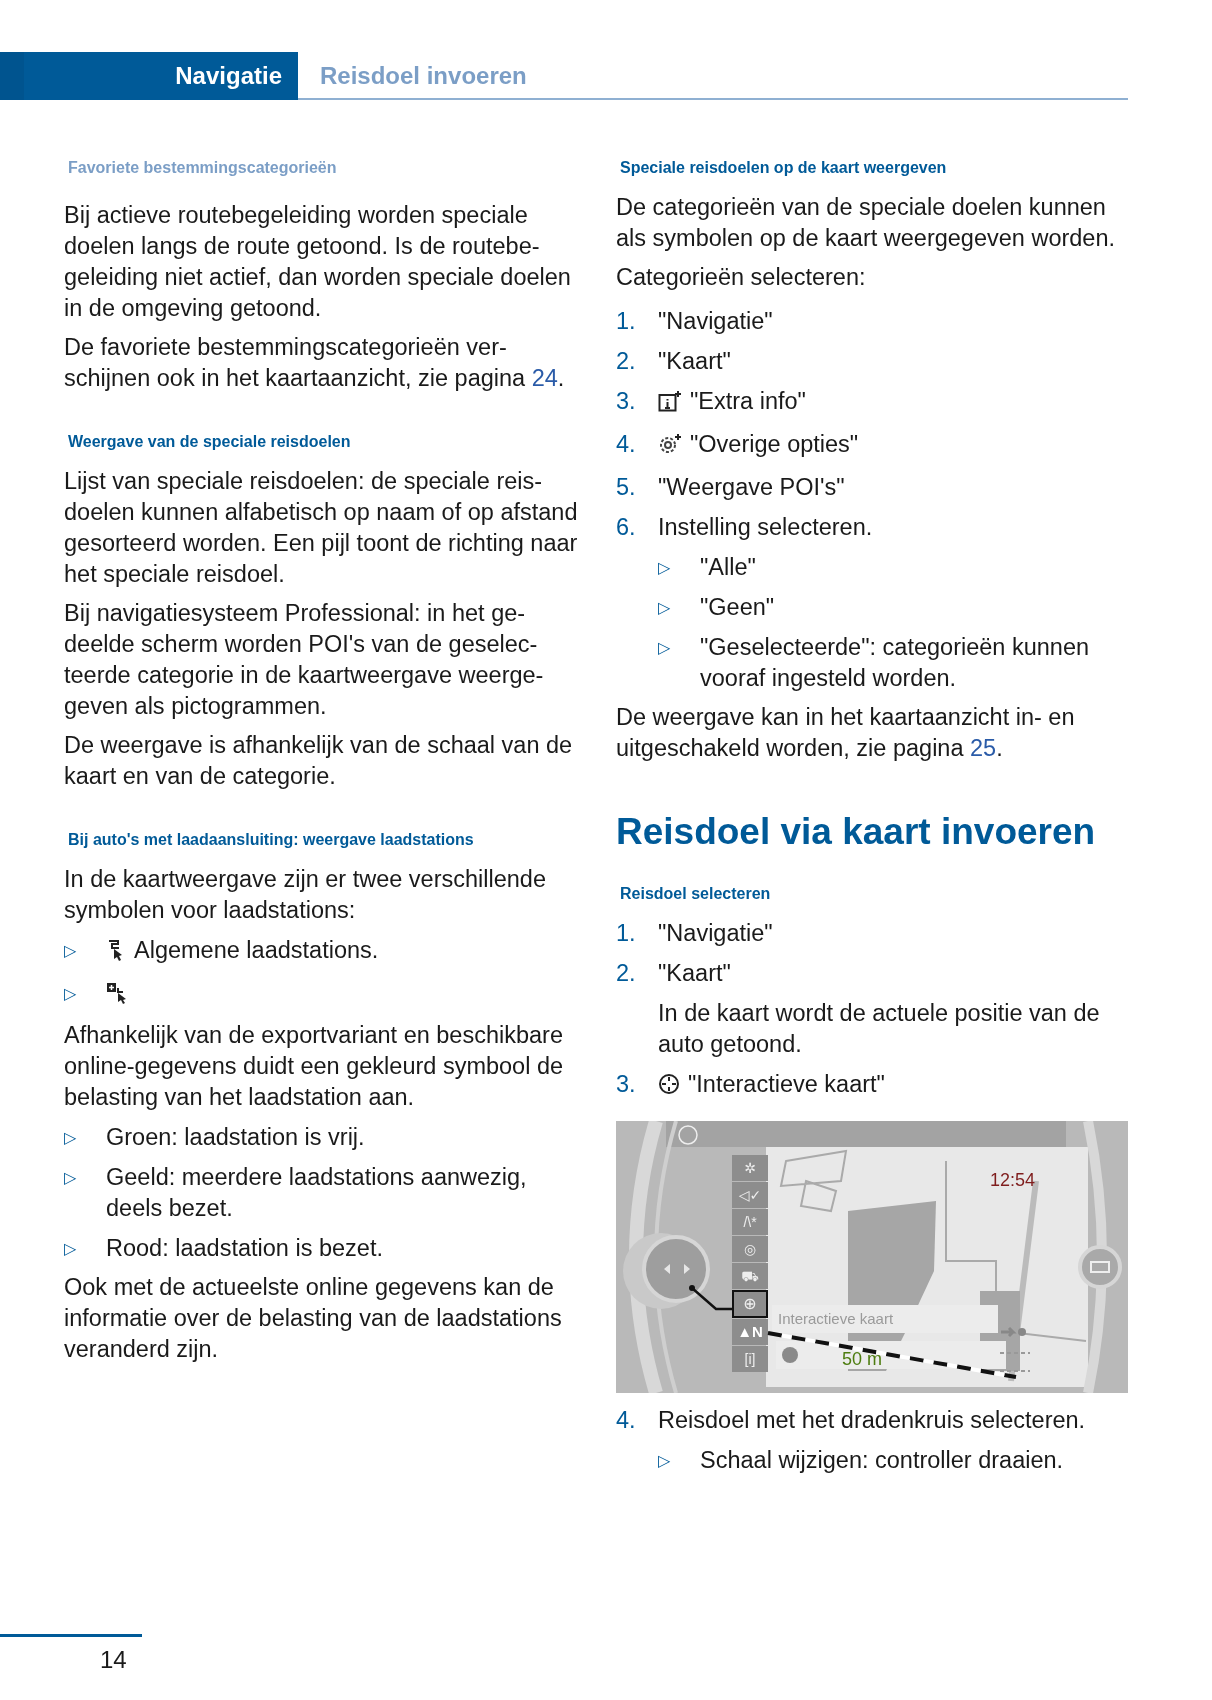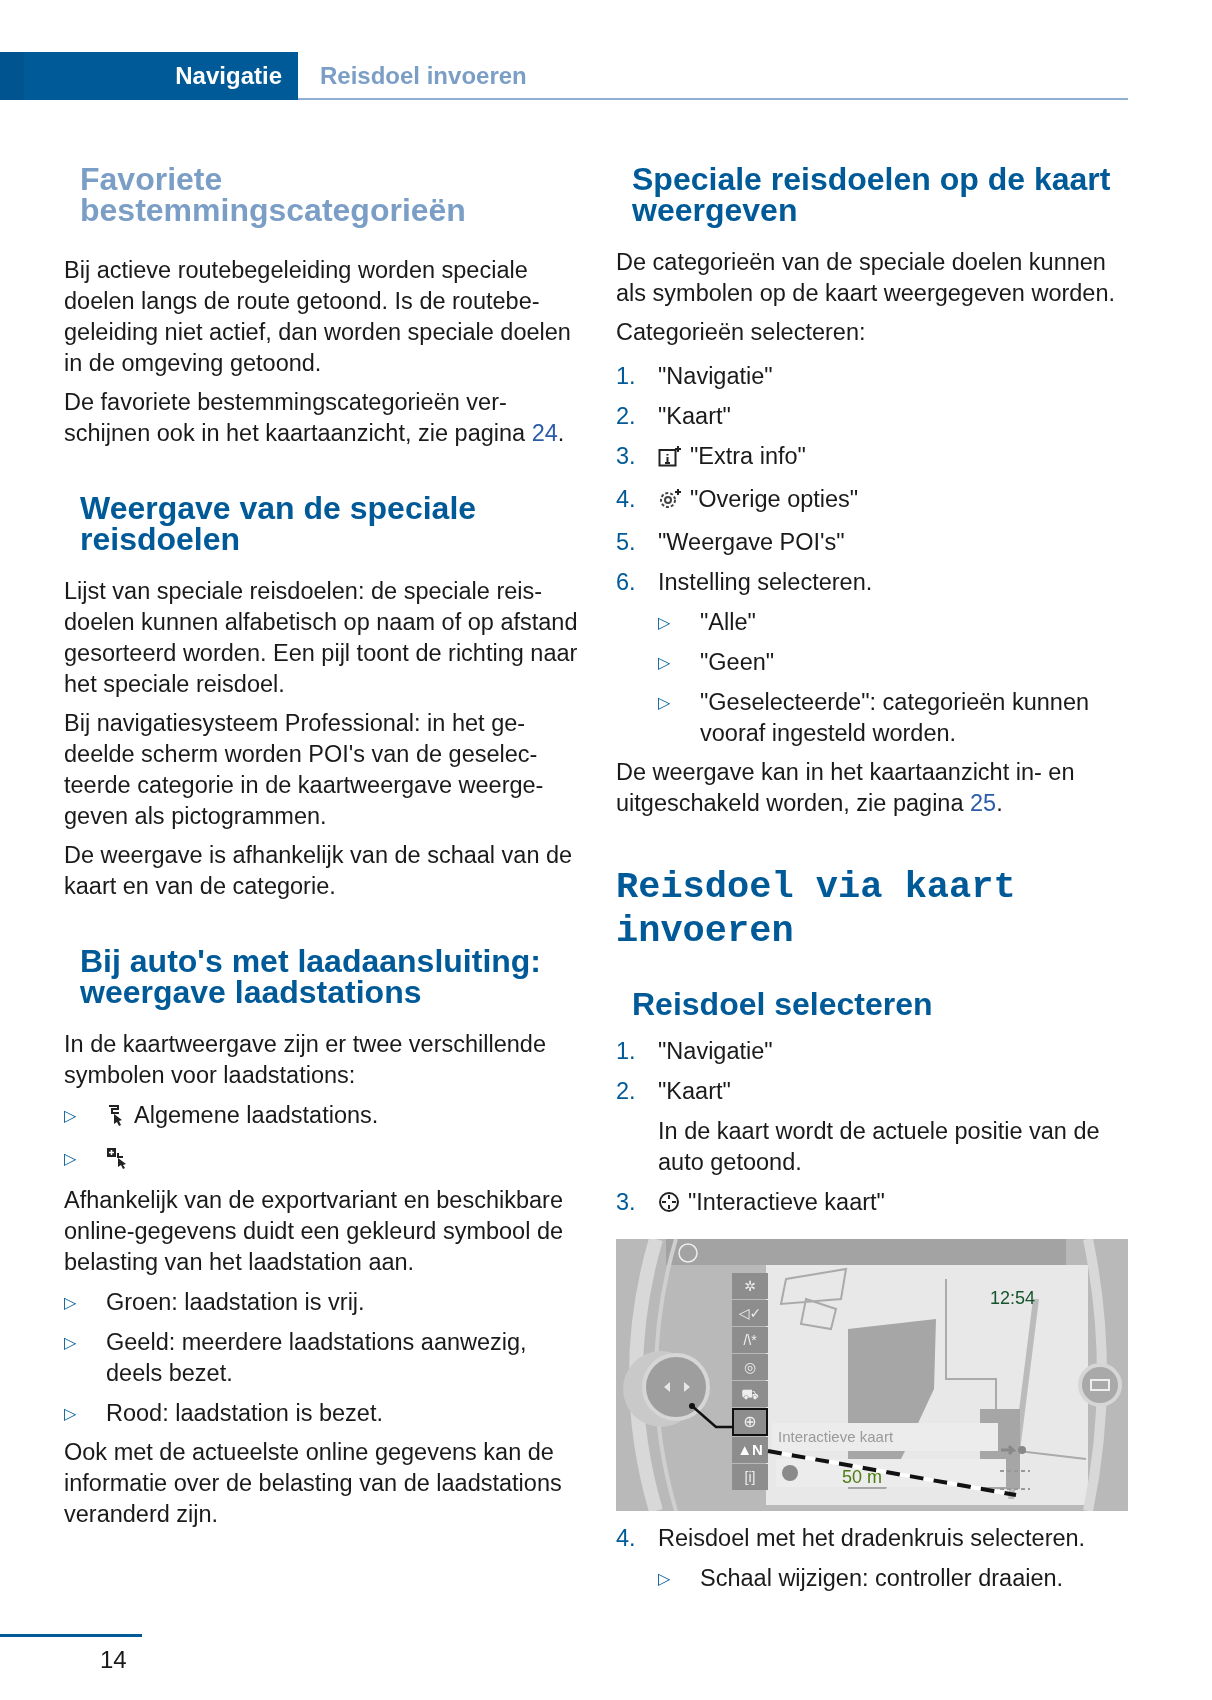--- a/index.html
+++ b/index.html
@@ -10,23 +10,23 @@
   .hdr-nav { position:absolute; left:0; top:52px; width:282px; height:48px; line-height:48px;
              text-align:right; color:#fff; font-weight:bold; font-size:24px; }
   .hdr-sub { position:absolute; left:320px; top:52px; height:48px; line-height:48px;
              color:#7b9ec6; font-weight:bold; font-size:24px; }
   .hdr-rule { position:absolute; left:298px; top:98px; width:830px; height:2px; background:#8fb0d2; }
 
   .col { position:absolute; top:148px; width:520px; font-size:23.5px; line-height:31px; }
   .col-left { left:64px; }
   .col-right { left:616px; }
 
-  h2 { margin:16px; font-size:32px; line-height:31px; font-weight:bold; color:#005a98; }
+  h2 { margin:4px; font-size:16px; line-height:31px; font-weight:bold; color:#005a98; }
   h2.dim { color:#7b9ec6; }
-  h1 { margin:0; font-size:37px; line-height:44px; font-weight:bold; color:#005a98;font-family:Liberation Mono, monospace; }
+  h1 { margin:0; font-size:37px; line-height:44px; font-weight:bold; color:#005a98; }
   p { margin:0; }
   .gap6 { height:8px; }
   .gap26 { height:28px; }
   .link { color:#2a5ba8; }
 
   .ol-item { display:flex; align-items:flex-start; margin-top:9px; }
   .ol-num { width:42px; flex:none; color:#005a98; }
   .ol-body { flex:1; }
   .ul-item { display:flex; align-items:flex-start; margin-top:9px; }
   .ul-mark { width:42px; flex:none; color:#005a98; font-size:16px; }
@@ -233,21 +233,21 @@
     <div style="position:absolute;left:116px;top:34px;width:36px;">
       <div class="m-i" style="height:26px;margin-bottom:1px;background:#8d8d8d;color:#eee;font-size:14px;text-align:center;line-height:26px;">✲</div>
       <div class="m-i" style="height:26px;margin-bottom:1px;background:#8d8d8d;color:#eee;font-size:14px;text-align:center;line-height:26px;">◁✓</div>
       <div class="m-i" style="height:26px;margin-bottom:1px;background:#8d8d8d;color:#eee;font-size:14px;text-align:center;line-height:26px;">/\*</div>
       <div class="m-i" style="height:26px;margin-bottom:1px;background:#8d8d8d;color:#eee;font-size:14px;text-align:center;line-height:26px;">◎</div>
       <div class="m-i" style="height:26px;margin-bottom:1px;background:#8d8d8d;color:#eee;font-size:14px;text-align:center;line-height:26px;">⛟</div>
       <div class="m-i" style="height:24px;margin-bottom:1px;background:#8d8d8d;color:#eee;font-size:16px;text-align:center;line-height:24px;border:2px solid #111;">⊕</div>
       <div class="m-i" style="height:26px;margin-bottom:1px;background:#8d8d8d;color:#fff;font-size:15px;font-weight:bold;text-align:center;line-height:26px;">▲N</div>
       <div class="m-i" style="height:26px;background:#8d8d8d;color:#eee;font-size:14px;text-align:center;line-height:26px;">[i]</div>
     </div>
-    <div style="position:absolute;left:374px;top:44px;color:#14532d;font-size:18px;">12:54</div>
+    <div style="position:absolute;left:374px;top:44px;color:#7f1d1d;font-size:18px;">12:54</div>
     <div style="position:absolute;left:156px;top:184px;width:220px;height:28px;line-height:28px;padding-left:6px;background:#ececec;color:#9a9a9a;font-size:15px;">Interactieve kaart</div>
     <div style="position:absolute;left:160px;top:220px;width:230px;height:28px;background:#ececec;">
       <span style="position:absolute;left:6px;top:6px;width:16px;height:16px;border-radius:50%;background:#8a8a8a;"></span>
       <span style="position:absolute;left:66px;top:3px;color:#4d7c0f;font-size:18px;">50 m</span>
     </div>
     <svg width="512" height="272" viewBox="0 0 512 272" style="position:absolute;left:0;top:0;pointer-events:none">
       <path d="M152 212 L400 256" stroke="#111" stroke-width="4" stroke-dasharray="14 10"></path>
       <path d="M152 212 L400 256" stroke="#fff" stroke-width="4" stroke-dasharray="10 14" stroke-dashoffset="-14"></path>
       <path d="M385 211h12l-4-4 M397 211l-4 4" stroke="#888" stroke-width="3" fill="none"></path>
       <circle cx="406" cy="211" r="4" fill="#888"></circle>

